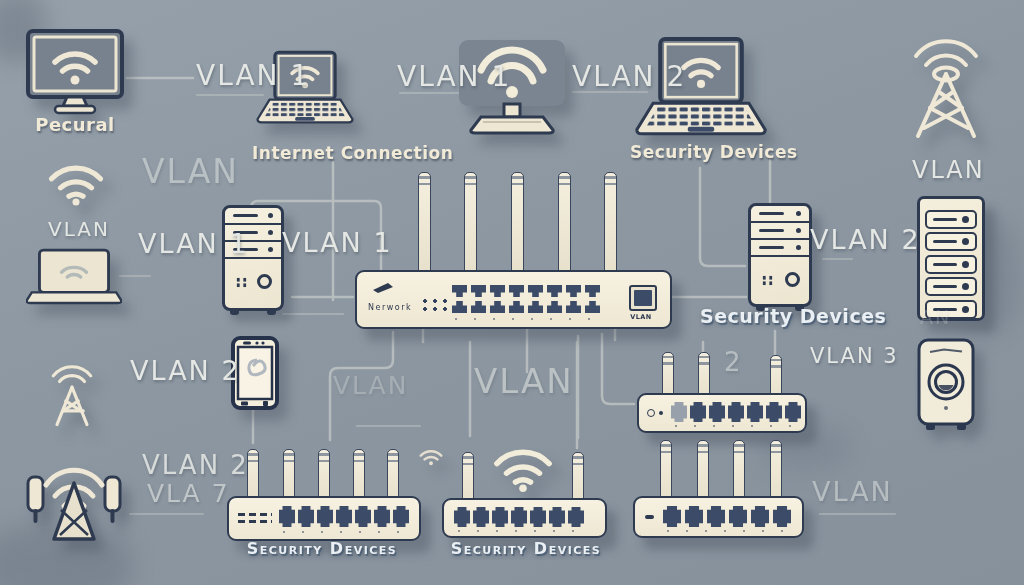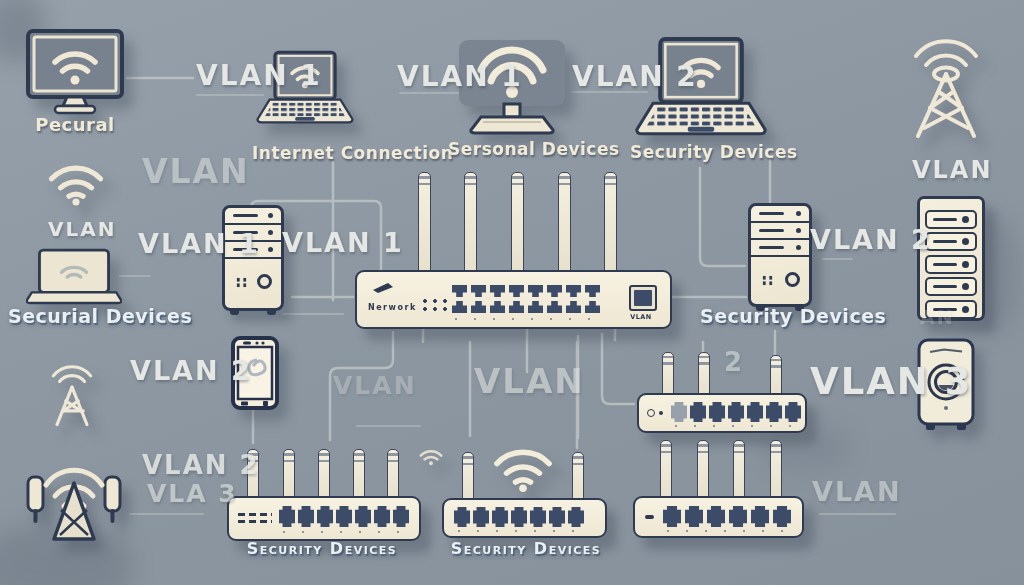--- a/index.html
+++ b/index.html
@@ -4,21 +4,21 @@
 <style>
   html,body{margin:0;padding:0;background:#6f7a85;}
   .stage{position:relative;width:1024px;height:585px;overflow:hidden;
     font-family:"DejaVu Sans",sans-serif;
     background:linear-gradient(160deg,#95a0aa 0%,#8c97a1 45%,#87919c 100%);}
   .abs{position:absolute;}
   .blob{position:absolute;background:#3c4656;filter:blur(12px);border-radius:40%;}
   .connectors{position:absolute;inset:0;z-index:1;}
   .dev{position:absolute;z-index:2;filter:drop-shadow(9px 11px 6px rgba(60,70,86,.33));}
   .txt{position:absolute;z-index:3;white-space:nowrap;}
-  .vlan{color:#e4e7e3;letter-spacing:2px;font-weight:700;text-shadow:1px 2px 3px rgba(55,64,80,.4);}
+  .vlan{color:#e4e7e3;letter-spacing:2px;font-weight:400;text-shadow:1px 2px 3px rgba(55,64,80,.4);}
   .lbl{color:#f1ead7;font-weight:600;letter-spacing:.5px;text-align:center;
        text-shadow:1px 2px 2px rgba(45,55,72,.55);}
   .lbl-blue{color:#e9eff3;text-shadow:1.5px 2px 0 rgba(47,74,104,.5),1px 2px 4px rgba(40,52,70,.4);}
   .sc{font-variant:small-caps;letter-spacing:1.5px;}
   
   .antenna{position:absolute;z-index:2;background:linear-gradient(180deg,#f5efdf,#e7e0cb);
     border:1.5px solid #3a465c;border-radius:5px 5px 2px 2px;}
   .antenna::before{content:'';position:absolute;left:0;right:0;top:3px;height:11px;
     background:repeating-linear-gradient(180deg,rgba(125,135,148,.85) 0 2.5px,transparent 2.5px 6.5px);}
   
@@ -29,21 +29,21 @@
     clip-path:polygon(0 0,100% 0,100% 62%,72% 62%,72% 100%,28% 100%,28% 62%,0 62%);}
   .rj45b{width:16px;height:20px;margin-right:3px;background:#3b4b68;
     clip-path:polygon(0 18%,22% 18%,22% 0,78% 0,78% 18%,100% 18%,100% 82%,78% 82%,78% 100%,22% 100%,22% 82%,0 82%);}
   .rj45b.gray{background:#98a0ac;}
   .pnums{position:absolute;height:2px;
     background:repeating-linear-gradient(90deg,rgba(52,64,86,.5) 0 2px,transparent 2px 19px);}
   .leds{position:absolute;background:radial-gradient(circle 2.2px,#34415c 95%,transparent 96%) 1px 1px/10px 8px repeat;}
   .dashrow{height:3px;margin:4px 0;background:repeating-linear-gradient(90deg,#2e3a50 0 7px,transparent 7px 11px);}
   .sqport{position:absolute;width:24px;height:22px;border:2.5px solid #2e3a50;border-radius:3px;background:#e9e2cf;}
   .sqport::after{content:'';position:absolute;inset:3px;background:#3b4b68;border-radius:1px;}
-  .brand{position:absolute;font-size:8px;font-weight:700;color:#2e3a50;letter-spacing:1.5px;}
+  .brand{position:absolute;font-size:8px;font-weight:400;color:#2e3a50;letter-spacing:1.5px;}
   .sqlbl{position:absolute;font-size:6.5px;font-weight:700;color:#2e3a50;letter-spacing:.5px;text-align:center;}
   
   .tower{position:absolute;z-index:2;width:56px;background:linear-gradient(165deg,#f6f0e0,#ece5d0);
     border:3px solid #2e3a50;border-radius:8px;box-shadow:9px 11px 9px rgba(60,70,86,.33);}
   .slot{position:relative;height:15px;border-bottom:2.5px solid #2e3a50;}
   .slot::before{content:'';position:absolute;left:8px;top:6px;width:25px;height:3px;background:#2e3a50;border-radius:2px;}
   .slot::after{content:'';position:absolute;right:8px;top:5px;width:5px;height:5px;background:#2e3a50;border-radius:50%;}
   .tbottom{position:relative;height:40px;}
   .tdots{position:absolute;left:10px;top:18px;width:13px;height:11px;
     background:radial-gradient(circle 1.8px,#2e3a50 95%,transparent) 0 0/6.5px 5.5px;}
@@ -457,39 +457,37 @@
 
       <span class="rj45b" style="width:18px;height:21px;margin-right:4px"></span>
     </div>
     <div class="pnums" style="left:32px;top:32px;width:126px"></div>
   </div>
 
   <div class="txt lbl" style="left:30px;top:114px;width:90px;font-size:18px">Pecural</div>
   <div class="txt vlan" style="left:196px;top:59px;font-size:28px">VLAN 1</div>
   <div class="txt lbl" style="left:252px;top:143px;width:186px;font-size:17px">Internet Connection</div>
   <div class="txt vlan" style="left:397px;top:60px;font-size:28px">VLAN 1</div>
-  <div class="txt lbl" style="left:448px;top:139px;width:150px;font-size:17px">Sersonal Devices</div>
   <div class="txt vlan" style="left:572px;top:60px;font-size:28px">VLAN 2</div>
   <div class="txt lbl" style="left:630px;top:142px;width:158px;font-size:17px">Security Devices</div>
   <div class="txt vlan" style="left:912px;top:156px;font-size:24px">VLAN</div>
 
   <div class="txt vlan" style="left:48px;top:217px;width:58px;font-size:20px;text-align:center">VLAN</div>
   <div class="txt vlan" style="left:142px;top:152px;font-size:33px;opacity:.5">VLAN</div>
-  <div class="txt lbl lbl-blue" style="left:8px;top:305px;width:156px;font-size:19px">Securial Devices</div>
   <div class="txt vlan" style="left:138px;top:228px;font-size:27px">VLAN 1</div>
   <div class="txt vlan" style="left:282px;top:227px;font-size:27px">VLAN 1</div>
   <div class="txt lbl lbl-blue" style="left:700px;top:305px;width:160px;font-size:19px">Security Devices</div>
   <div class="txt vlan" style="left:810px;top:224px;font-size:27px">VLAN 2</div>
   <div class="txt vlan" style="left:920px;top:306px;font-size:19px;opacity:.22">AN</div>
 
   <div class="txt vlan" style="left:130px;top:355px;font-size:27px">VLAN 2</div>
   <div class="txt vlan" style="left:333px;top:371px;font-size:25px;opacity:.3">VLAN</div>
   <div class="txt vlan" style="left:474px;top:361px;font-size:34px;opacity:.55">VLAN</div>
   <div class="txt vlan" style="left:724px;top:347px;font-size:26px;opacity:.5">2</div>
-  <div class="txt vlan" style="left:810px;top:360px;font-size:37px">VLAN 3</div>
+  <div class="txt vlan" style="left:810px;top:344px;font-size:21px">VLAN 3</div>
 
   <div class="txt vlan" style="left:142px;top:450px;font-size:26px;opacity:.85">VLAN 2</div>
-  <div class="txt vlan" style="left:147px;top:479px;font-size:25px;opacity:.6">VLA 3</div>
+  <div class="txt vlan" style="left:147px;top:479px;font-size:25px;opacity:.6">VLA 7</div>
   <div class="txt lbl lbl-blue sc" style="left:232px;top:539px;width:180px;font-size:16px">Security Devices</div>
   <div class="txt lbl lbl-blue sc" style="left:448px;top:539px;width:156px;font-size:16px">Security Devices</div>
   <div class="txt vlan" style="left:812px;top:476px;font-size:27px;opacity:.5">VLAN</div>
 
 </div>
 
 </body></html>

